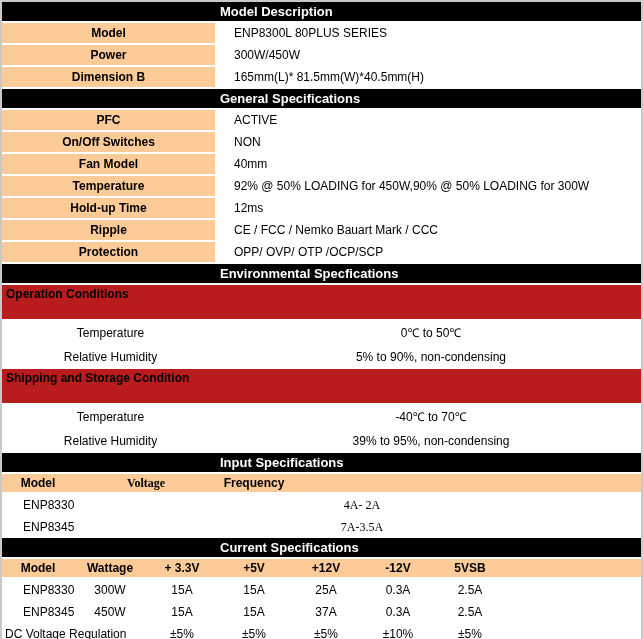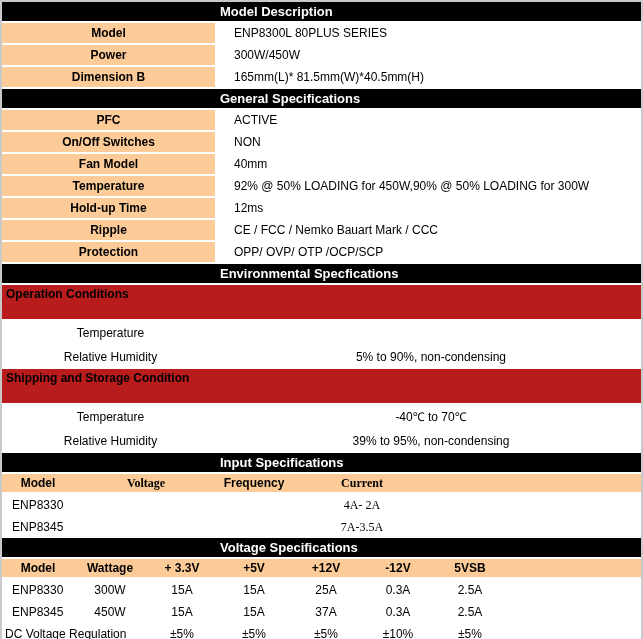--- a/index.html
+++ b/index.html
@@ -40,21 +40,21 @@
   .env-row .env-label { width:213px; flex:0 0 213px; padding-left:4px; box-sizing:border-box; }
   .env-row .env-value { flex:1; padding-left:6px; white-space:nowrap; }
   .cols-header {
     display:flex; height:18px; line-height:18px;
     background:#fccb98; font-weight:bold;
     margin-bottom:2px;
   }
   .data-row { display:flex; height:22px; line-height:22px; }
   .c1 { width:72px;  flex:0 0 72px;  text-align:center; }
   .c2 { width:144px; flex:0 0 144px; text-align:center;font-family:Liberation Serif, serif; }
-  .cell-left { text-align:left; padding-left:10px; box-sizing:border-box; }
+  .cell-left { text-align:left; padding-left:21px; box-sizing:border-box; }
   .cell-left-wide { width:144px; flex:0 0 144px; text-align:left; padding-left:3px; box-sizing:border-box; }
   .spacer72  { width:72px;  flex:0 0 72px; }
   .spacer144 { width:144px; flex:0 0 144px; }
 </style>
 </head>
 <body>
 
 <div class="page">
 
   <div class="bar">Model Description</div>
@@ -101,20 +101,21 @@
   <div class="lv-row">
     <div class="label">Protection</div>
     <div class="value">OPP/ OVP/ OTP /OCP/SCP</div>
   </div>
 
   <div class="bar">Environmental Specfications</div>
 
   <div class="subbar">Operation Conditions</div>
   <div class="env-row">
     <div class="env-label">Temperature</div>
+    <div class="env-value">0℃ to 50℃</div>
   </div>
   <div class="env-row">
     <div class="env-label">Relative Humidity</div>
     <div class="env-value">5% to 90%, non-condensing</div>
   </div>
 
   <div class="subbar">Shipping and Storage Condition</div>
   <div class="env-row">
     <div class="env-label">Temperature</div>
     <div class="env-value">-40℃ to 70℃</div>
@@ -123,36 +124,35 @@
     <div class="env-label">Relative Humidity</div>
     <div class="env-value">39% to 95%, non-condensing</div>
   </div>
 
   <div class="bar">Input Specifications</div>
 
   <div class="cols-header">
     <div class="c1">Model</div>
     <div class="c2">Voltage</div>
     <div class="c1">Frequency</div>
-    <div class="c2">Current</div>
   </div>
   <div class="data-row">
     <div class="c1 cell-left">ENP8330</div>
     <div class="spacer144"></div>
     <div class="spacer72"></div>
     <div class="c2">4A- 2A</div>
   </div>
   <div class="data-row">
     <div class="c1 cell-left">ENP8345</div>
     <div class="spacer144"></div>
     <div class="spacer72"></div>
     <div class="c2">7A-3.5A</div>
   </div>
 
-  <div class="bar">Voltage Specifications</div>
+  <div class="bar">Current Specifications</div>
 
   <div class="cols-header">
     <div class="c1">Model</div>
     <div class="c1">Wattage</div>
     <div class="c1">+ 3.3V</div>
     <div class="c1">+5V</div>
     <div class="c1">+12V</div>
     <div class="c1">-12V</div>
     <div class="c1">5VSB</div>
   </div>

